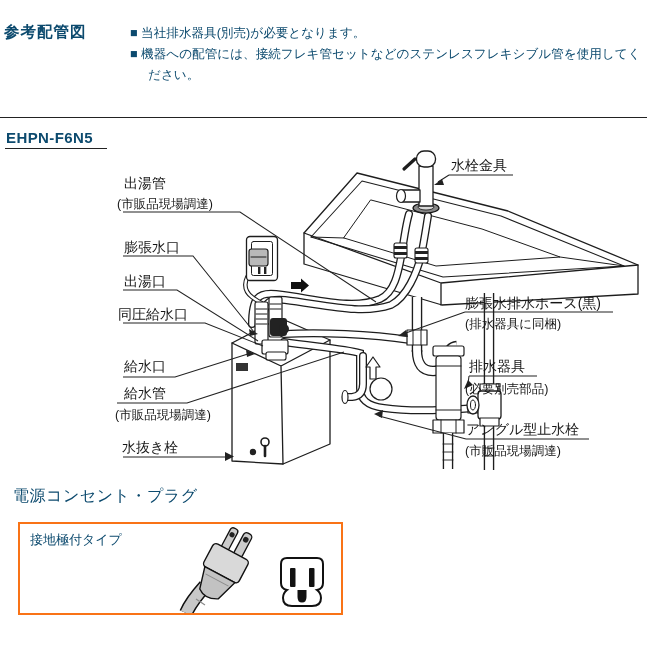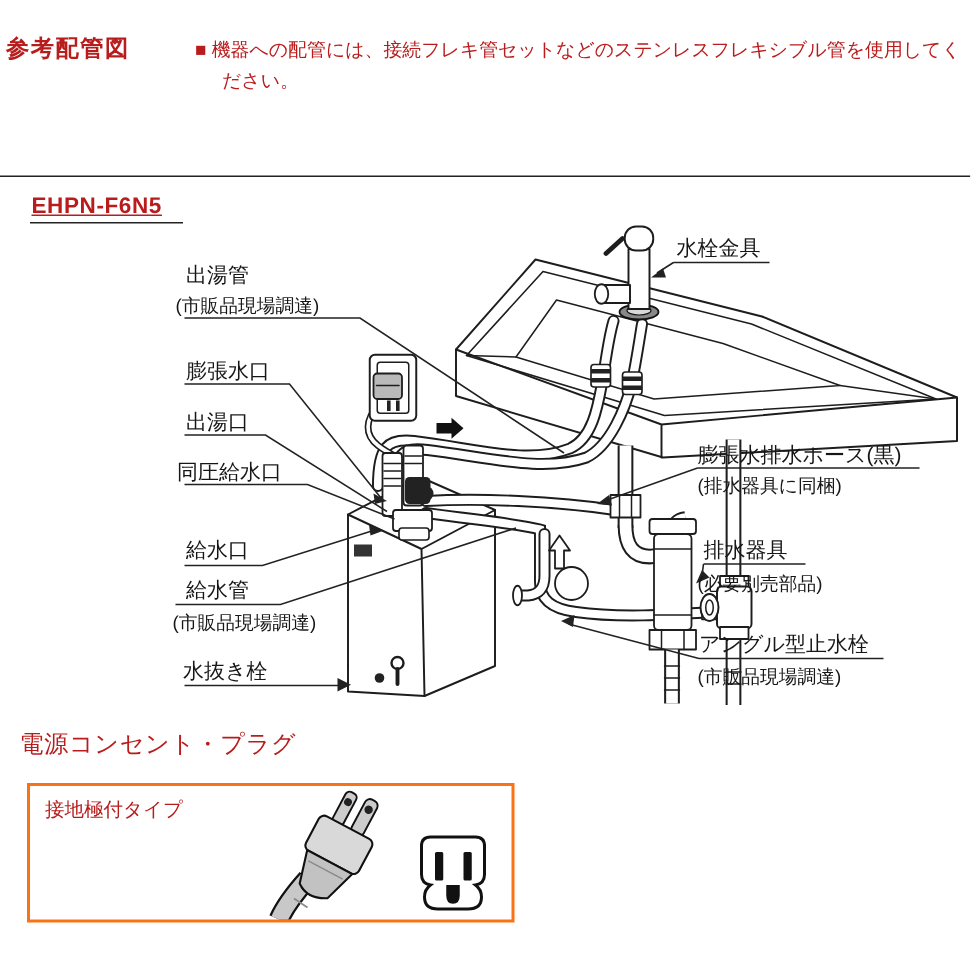--- a/index.html
+++ b/index.html
@@ -1,34 +1,34 @@
 <!DOCTYPE html>
 <html><head>
 <meta charset="utf-8">
 <style>
   html,body{margin:0;padding:0;background:#fff;}
   .page{
     position:relative;width:647px;height:647px;background:#ffffff;overflow:hidden;
-    font-family:"Liberation Sans","DejaVu Sans",sans-serif;color:#b91c1c;
+    font-family:"Liberation Sans","DejaVu Sans",sans-serif;color:#0c4a6e;
   }
   .doc-title{
     position:absolute;left:4px;top:22px;font-size:15.5px;font-weight:700;letter-spacing:1px;
   }
   .bullets{
     position:absolute;left:130px;top:23px;width:517px;font-size:12.6px;line-height:21px;
   }
   .bullet-item{
     padding-left:18px;text-indent:-18px;white-space:pre-wrap;
   }
   .top-rule{
     position:absolute;left:0;top:117px;width:647px;border-top:1.4px solid #222;height:0;
   }
   .model-number{
-    position:absolute;left:20px;top:129px;font-size:15px;font-weight:700;letter-spacing:.4px;
-    border-bottom:1.6px solid #222;padding:0 14px 2px 1px;text-decoration:underline;
+    position:absolute;left:5px;top:129px;font-size:15px;font-weight:700;letter-spacing:.4px;
+    border-bottom:1.6px solid #222;padding:0 14px 2px 1px;
   }
   .diagram-svg{position:absolute;left:0;top:0;width:647px;height:647px;}
   .power-title{
     position:absolute;left:13px;top:486px;font-size:16px;font-weight:400;letter-spacing:.5px;
   }
   .power-box{
     position:absolute;left:18px;top:522px;width:321px;height:89px;border:2px solid #f97316;background:#fff;
   }
   .plug-type-label{
     position:absolute;left:10px;top:7px;font-size:13px;
@@ -49,20 +49,21 @@
   .dark{fill:#222;stroke:none;}
 </style>
 </head>
 <body>
 
 <div class="page">
 
   <div class="doc-title">参考配管図</div>
 
   <div class="bullets">
+    <div class="bullet-item">■ 当社排水器具(別売)が必要となります。</div>
     <div class="bullet-item">■ 機器への配管には、接続フレキ管セットなどのステンレスフレキシブル管を使用してください。</div>
   </div>
 
   <div class="top-rule"></div>
 
   <div class="model-number">EHPN-F6N5</div>
 
   <svg class="diagram-svg" viewBox="0 0 647 647">
 
     <g>

